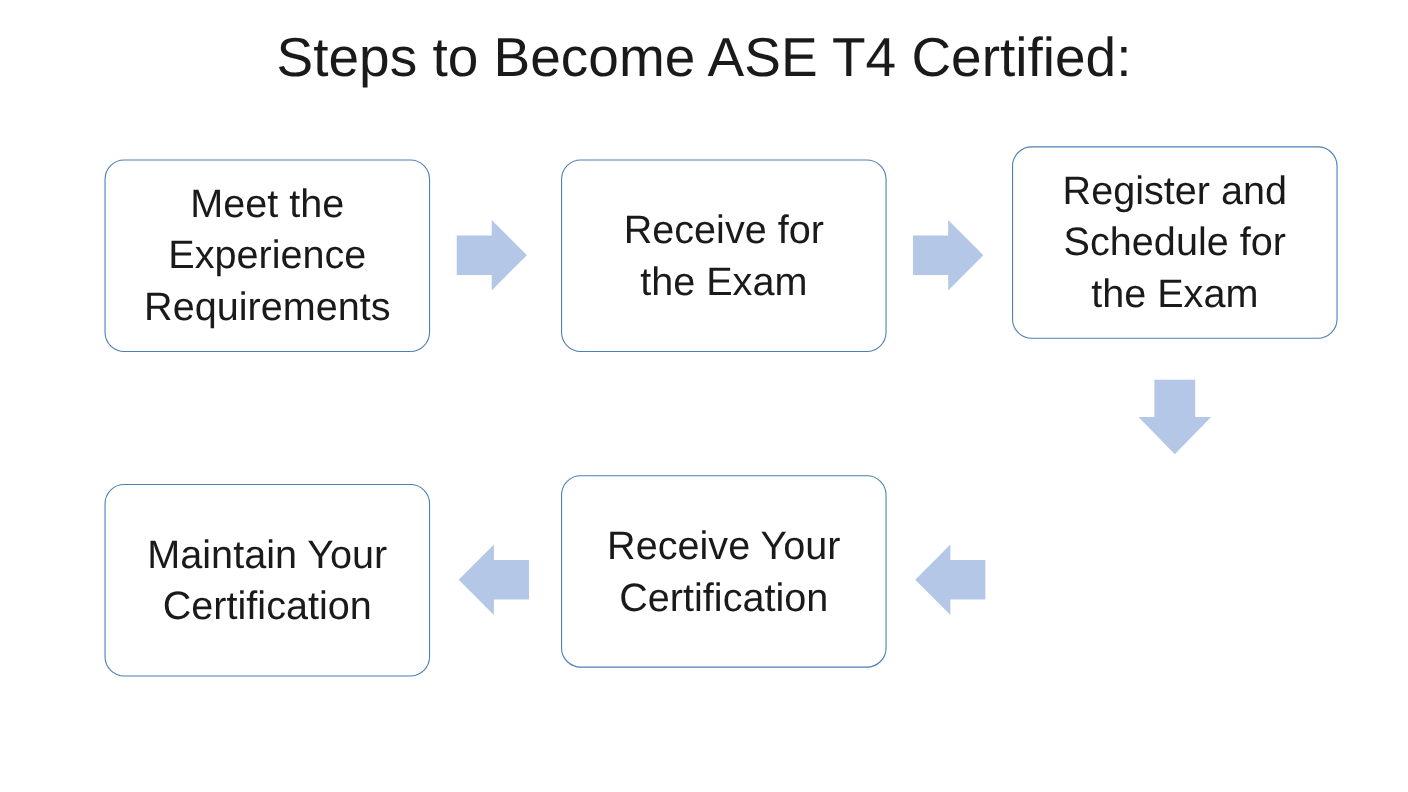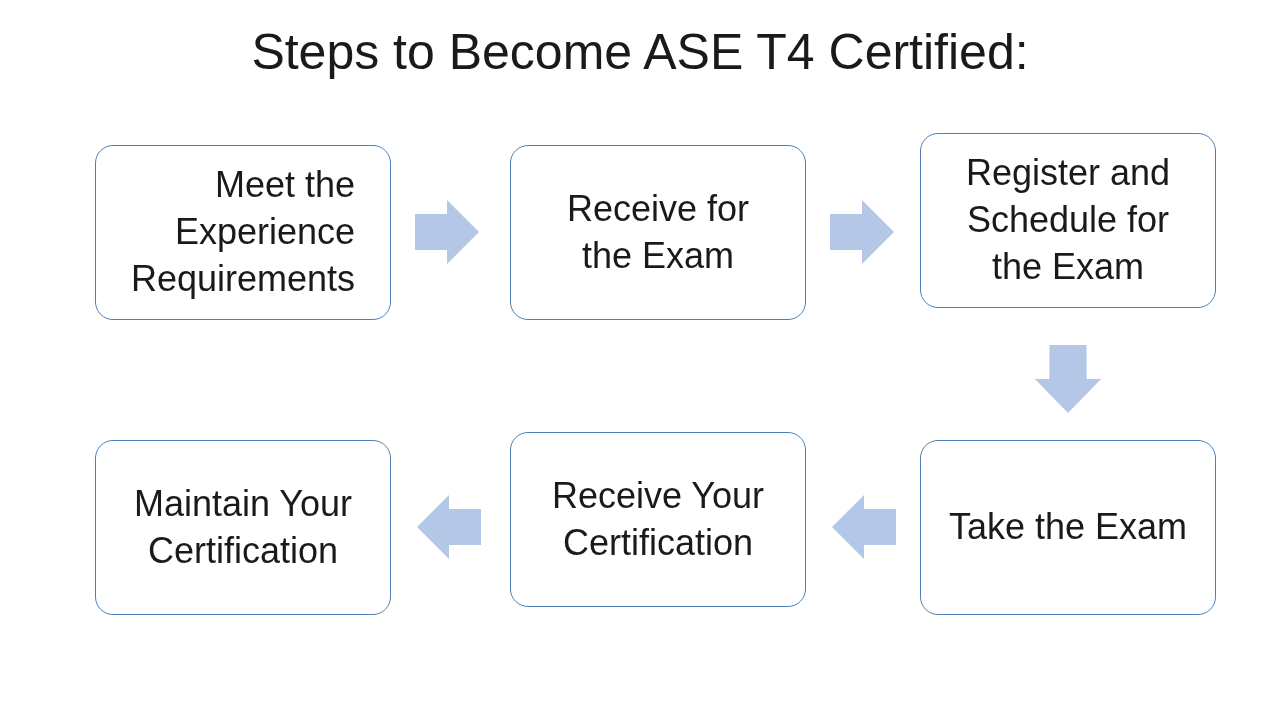--- a/index.html
+++ b/index.html
@@ -38,21 +38,21 @@
     display:flex;
     align-items:center;
     justify-content:center;
     text-align:center;
     font-size:36px;
     line-height:1.3;
     white-space:pre-line;
     box-sizing:border-box;
     padding:0 14px;
   }
-  .box-1{left:95px;top:145px;text-align:right;}
+  .box-1{left:95px;top:145px;}
   .box-2{left:510px;top:145px;}
   .box-3{left:920px;top:133px;}
   .box-4{left:920px;top:440px;}
   .box-5{left:510px;top:432px;}
   .box-6{left:95px;top:440px;}
   .arrow{position:absolute;width:64px;height:64px;}
   .arrow-r1{left:415px;top:200px;}
   .arrow-r2{left:830px;top:200px;}
   .arrow-d1{left:1035px;top:345px;width:66px;height:68px;}
   .arrow-l1{left:832px;top:495px;}
@@ -66,21 +66,20 @@
   <div class="slide-title">Steps to Become ASE T4 Certified:</div>
 
   <div class="step-box box-1">Meet the
 Experience
 Requirements</div>
   <div class="step-box box-2">Receive for
 the Exam</div>
   <div class="step-box box-3">Register and
 Schedule for
 the Exam</div>
-  <div class="step-box box-4">Take the Exam</div>
   <div class="step-box box-5">Receive Your
 Certification</div>
   <div class="step-box box-6">Maintain Your
 Certification</div>
 
   <svg class="arrow arrow-r1" viewBox="0 0 64 64" preserveAspectRatio="none">
     <polygon points="0,14 32,14 32,0 64,32 32,64 32,50 0,50" fill="#b4c7e7"></polygon>
   </svg>
 
   <svg class="arrow arrow-r2" viewBox="0 0 64 64" preserveAspectRatio="none">

